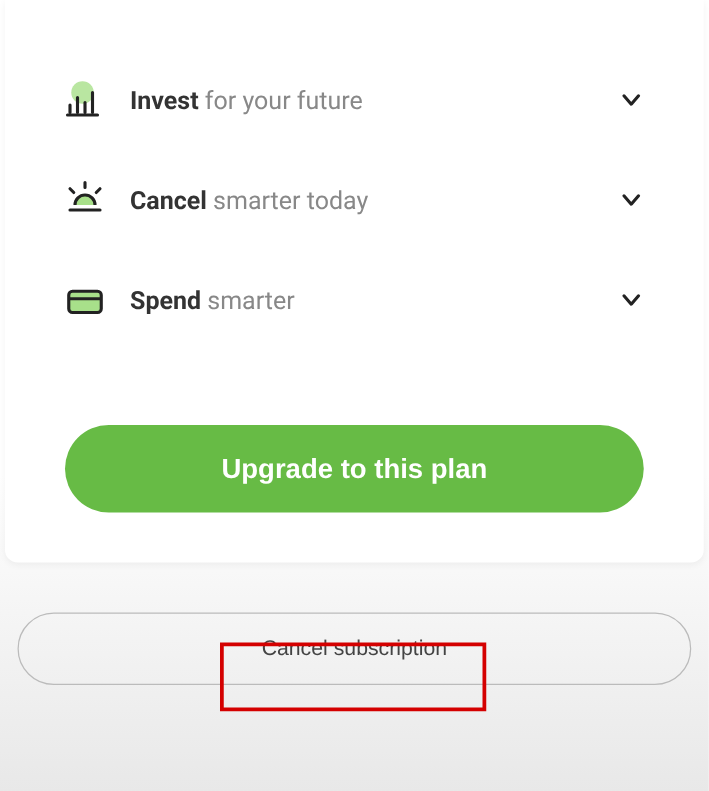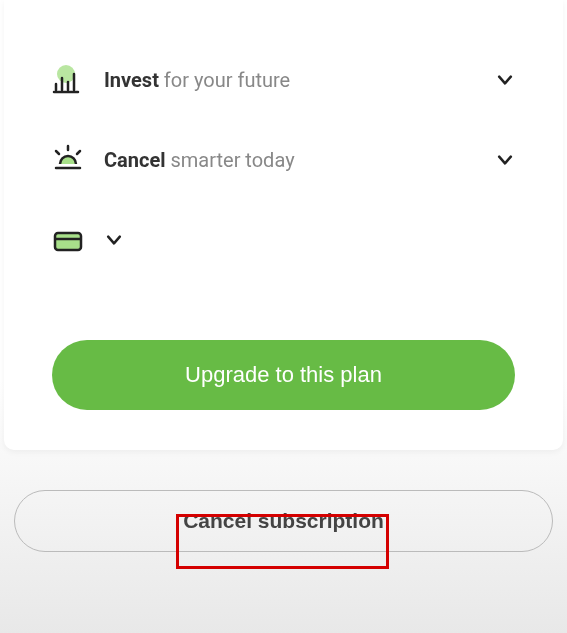--- a/index.html
+++ b/index.html
@@ -54,37 +54,37 @@
       width: 100%;
       height: 100%;
     }
     .upgrade-btn {
       display: block;
       width: 100%;
       margin-top: 60px;
       background: #67bb45;
       color: #ffffff;
       font-size: 22px;
-      font-weight: 400;
+      font-weight: 700;
       border: none;
       border-radius: 40px;
       padding: 22px 0;
       cursor: pointer;
       text-align: center;
     }
     .cancel-container {
       padding: 40px 14px 40px 14px;
     }
     .cancel-btn {
       display: block;
       width: 100%;
       background: transparent;
       color: #444;
-      font-size: 21px;
-      font-weight: 700;
+      font-size: 17px;
+      font-weight: 400;
       border: 1px solid #bbb;
       border-radius: 40px;
       padding: 18px 0;
       cursor: pointer;
       text-align: center;
     }
     .highlight-box {
       position: absolute;
       border: 3px solid #d40000;
       pointer-events: none;
@@ -131,20 +131,23 @@
     </span>
   </div>
 
   <div class="feature-row">
     <span class="feature-icon">
       <svg viewBox="0 0 32 32">
         <rect x="3" y="9" width="26" height="17" rx="3" fill="#a8e08a" stroke="#222" stroke-width="2.5"></rect>
         <path d="M3 15 L29 15" stroke="#222" stroke-width="2.5"></path>
       </svg>
     </span>
+    <span class="feature-text">
+      <span class="bold">Spend</span><span> smarter</span>
+    </span>
     <span class="chevron">
       <svg viewBox="0 0 24 24">
           <path d="M5 8 L12 16 L19 8" stroke="#222" stroke-width="3" fill="none" stroke-linecap="round" stroke-linejoin="round"></path>
         </svg>
     </span>
   </div>
 
   <button class="upgrade-btn">Upgrade to this plan</button>
 </div>
 

